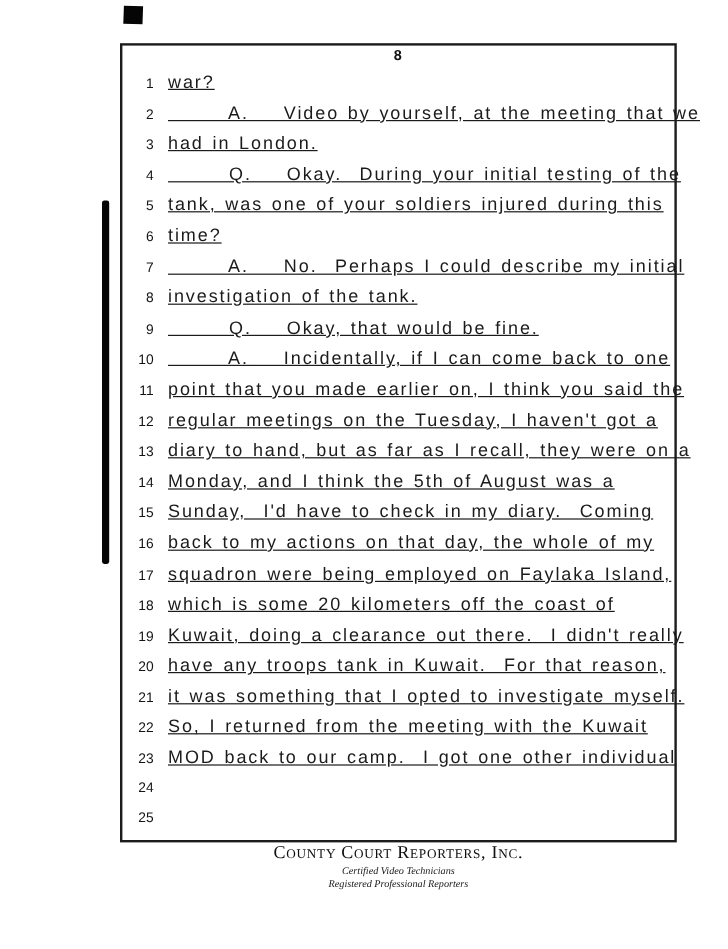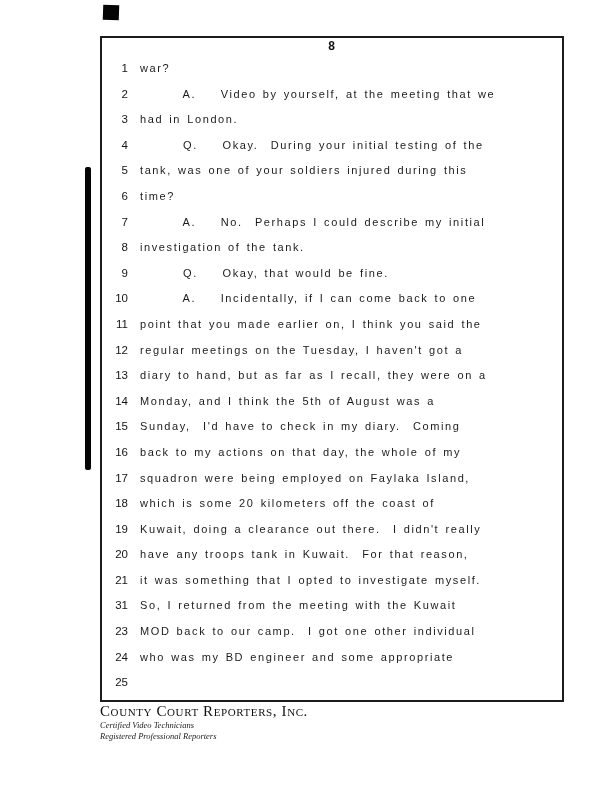--- a/index.html
+++ b/index.html
@@ -68,30 +68,32 @@
     flex: 0 0 26px;
     width: 26px;
     text-align: right;
     margin-right: 12px;
     font-size: 11.5px;
     letter-spacing: 0;
     color: #141414;
   }
   .line-text {
     white-space: pre;
-    font-size: 11px;
+    font-size: 15px;
     letter-spacing: 1.6px;
     word-spacing: 1.5px;
     color: #1b1b1b;
+    text-decoration: underline;
   }
   .footer {
     position: absolute;
     left: 100px;
     top: 703px;
     width: 464px;
+    text-align: center;
     font-family: "Liberation Serif", serif;
   }
   .footer-company {
     font-variant: small-caps;
     font-size: 15px;
     letter-spacing: 0.6px;
     color: #101010;
   }
   .footer-sub {
     font-style: italic;
@@ -210,32 +212,31 @@
     <span class="line-no">20</span>
     <span class="line-text">have any troops tank in Kuwait.  For that reason,</span>
   </div>
 
   <div class="line">
     <span class="line-no">21</span>
     <span class="line-text">it was something that I opted to investigate myself.</span>
   </div>
 
   <div class="line">
-    <span class="line-no">31</span>
+    <span class="line-no">22</span>
     <span class="line-text">So, I returned from the meeting with the Kuwait</span>
   </div>
 
   <div class="line">
     <span class="line-no">23</span>
     <span class="line-text">MOD back to our camp.  I got one other individual</span>
   </div>
 
   <div class="line">
     <span class="line-no">24</span>
-    <span class="line-text">who was my BD engineer and some appropriate</span>
   </div>
 
   <div class="line">
     <span class="line-no">25</span>
   </div>
 </div>
   </div>
 
   <div class="footer">
     <div class="footer-company">County Court Reporters, Inc.</div>

